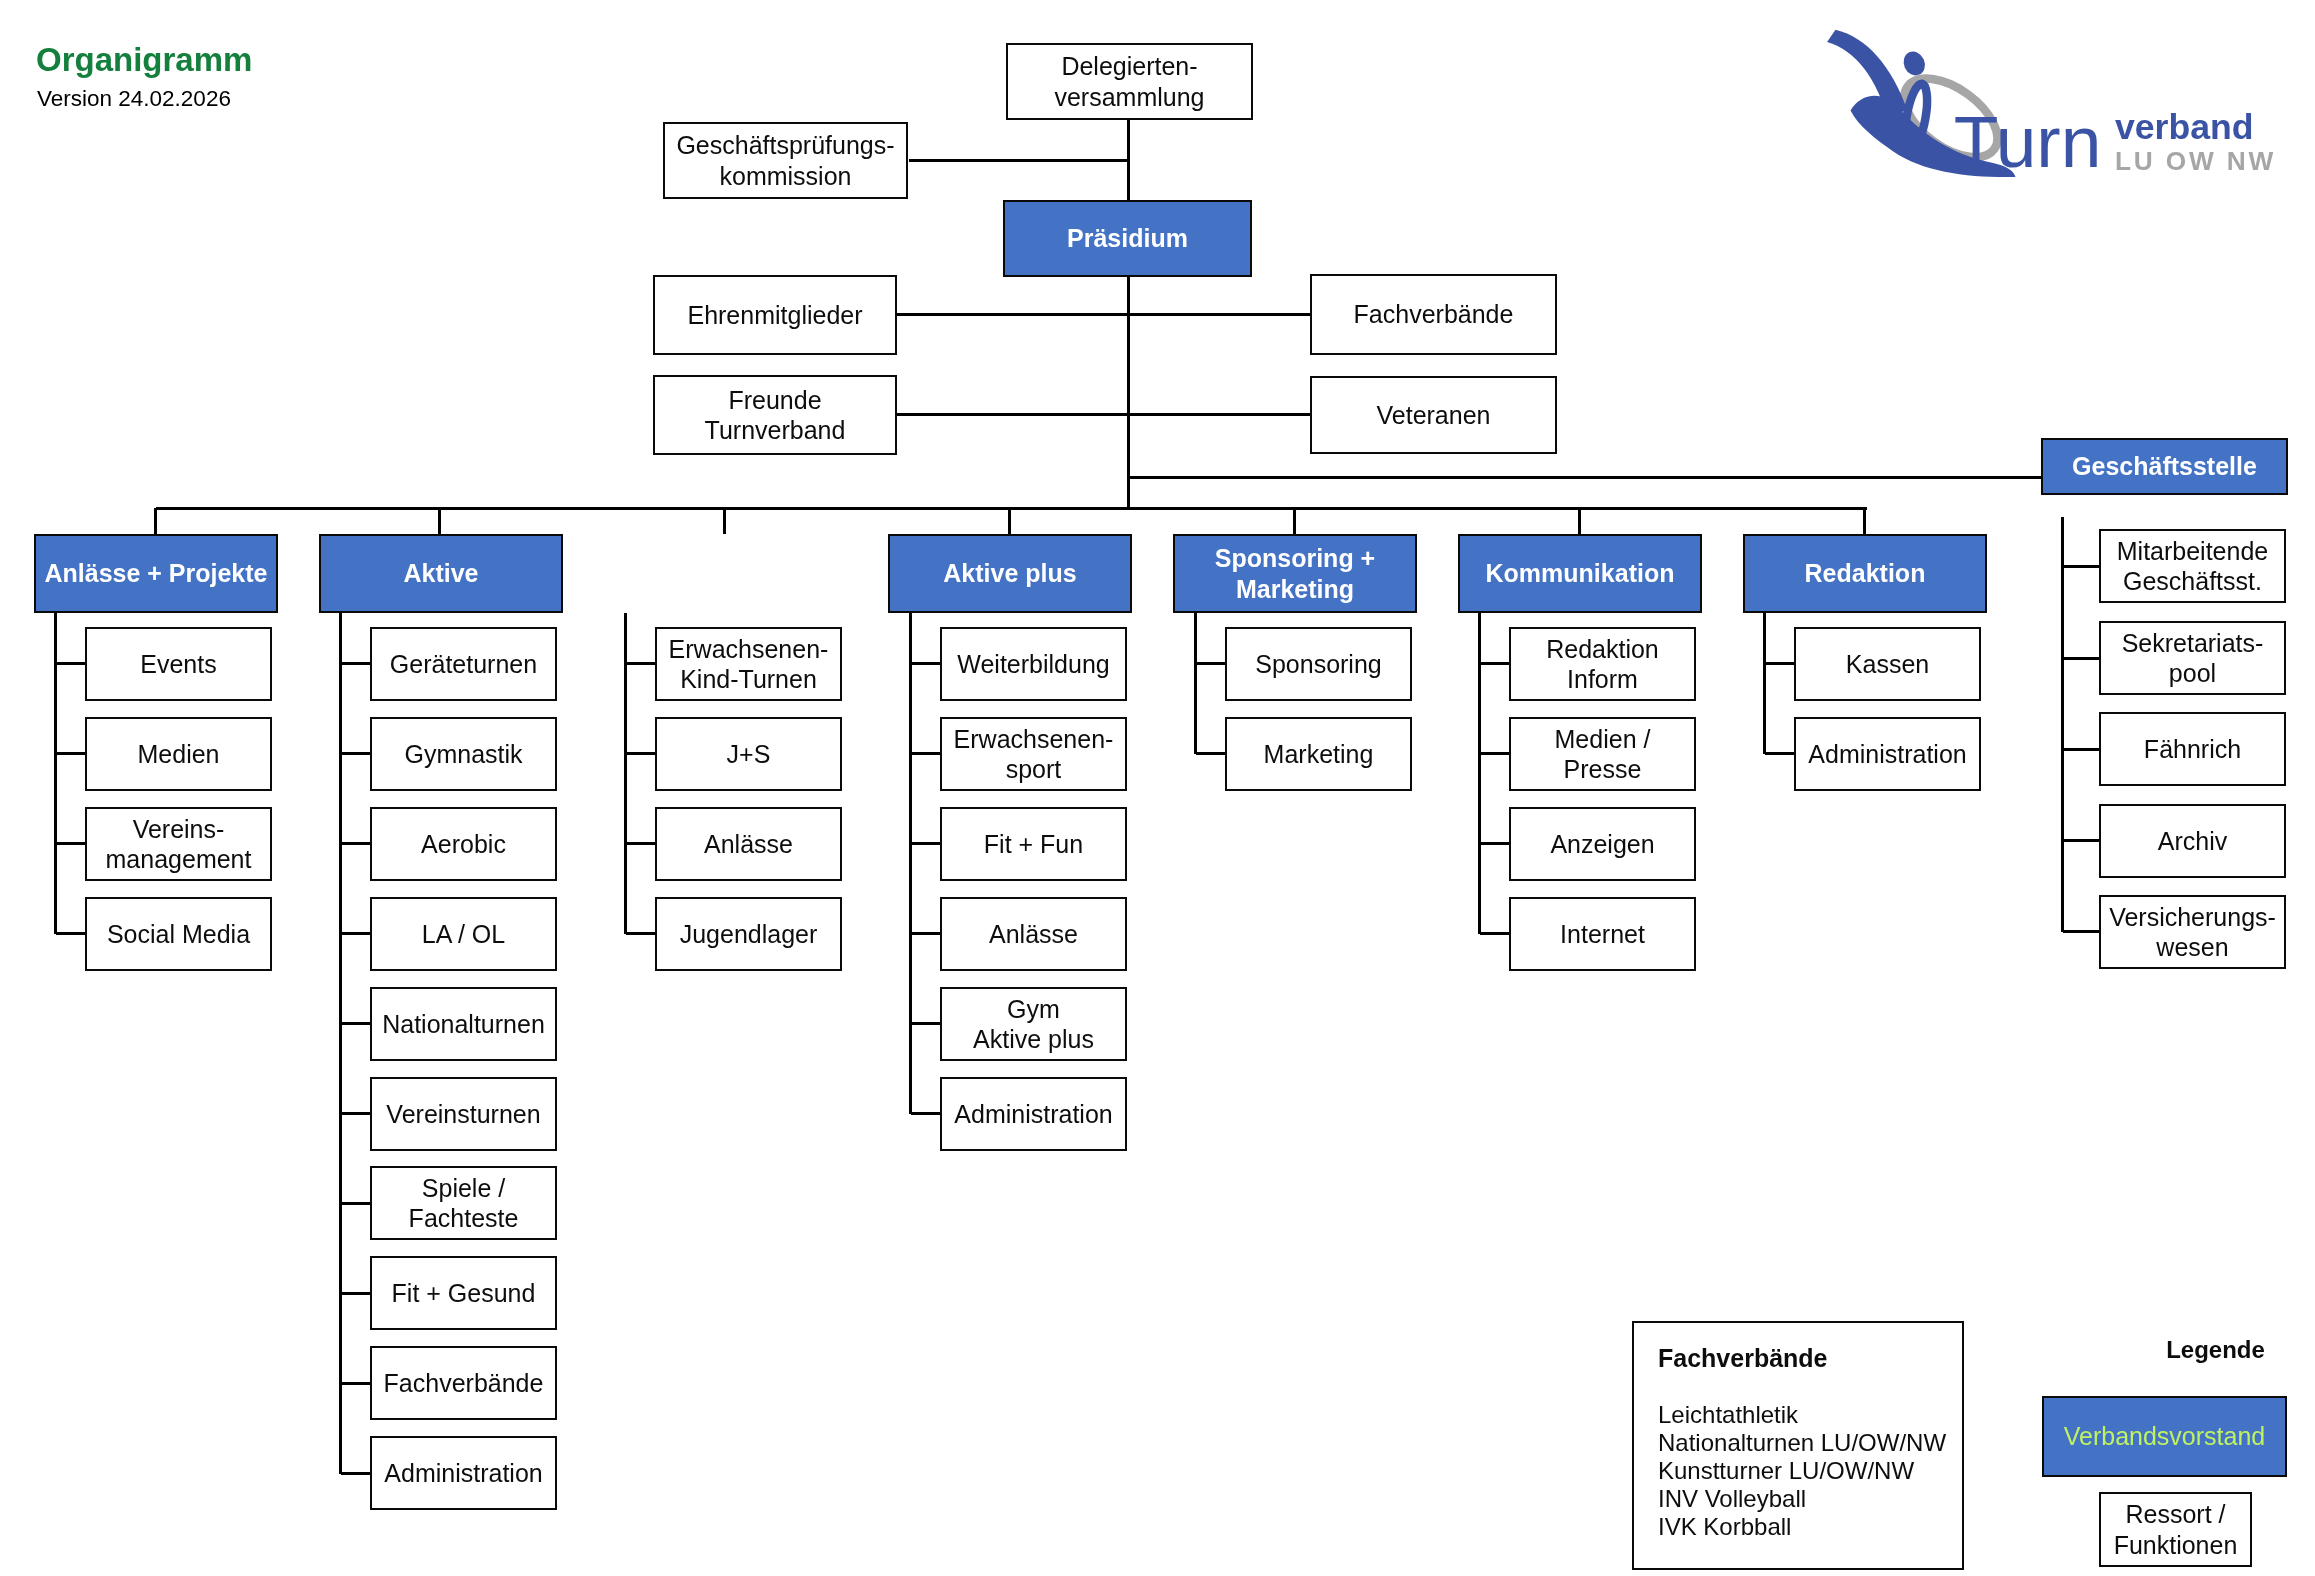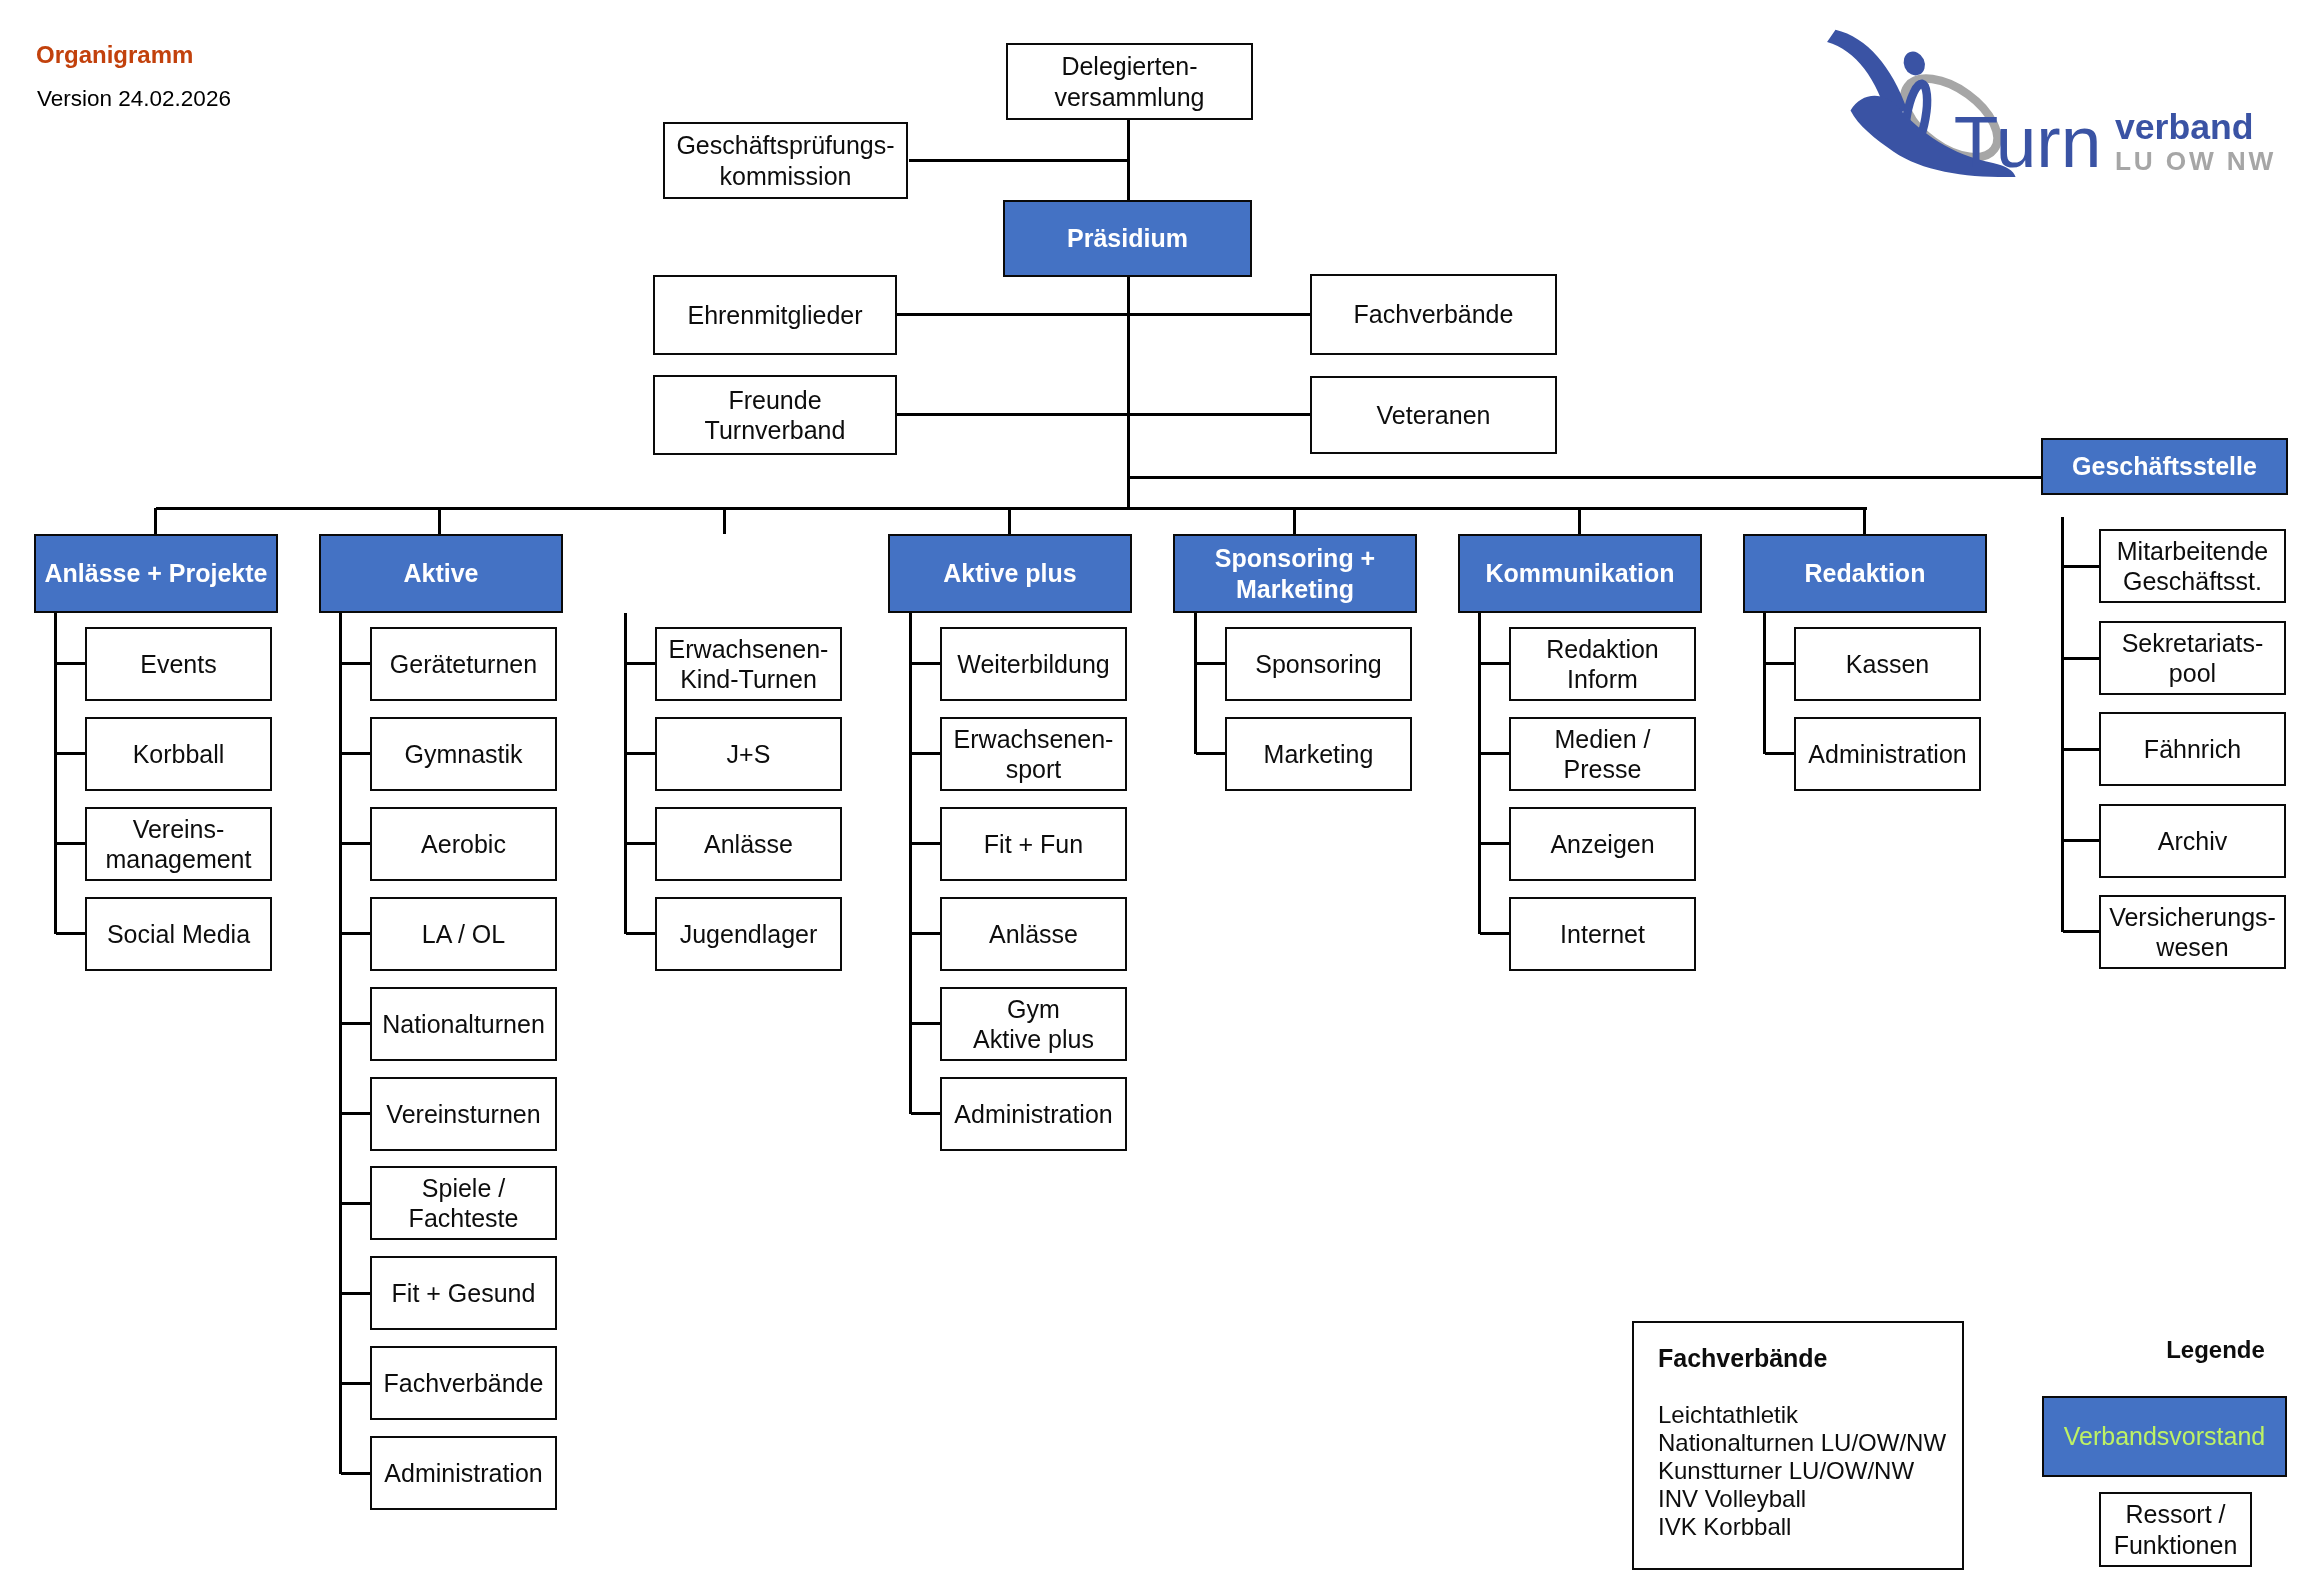--- a/index.html
+++ b/index.html
@@ -8,21 +8,21 @@
   .node{
     position:absolute;background:#ffffff;border:2.8px solid #0a0a0a;
     display:flex;align-items:center;justify-content:center;text-align:center;
     font-size:25px;line-height:1.22;white-space:pre-line;box-sizing:border-box;
   }
   .node.blue{background:#4472C4;color:#ffffff;font-weight:bold;border-color:#0a0a0a;}
   .node.legendblue{background:#4472C4;color:#bef264;font-weight:normal;}
   .hl,.vl{position:absolute;background:#000000;}
   .hl{height:2.8px;}
   .vl{width:2.8px;}
-  .title{position:absolute;left:36px;top:41px;font-size:24px;font-weight:bold;color:#c2410c;}
+  .title{position:absolute;left:36px;top:41px;font-size:33px;font-weight:bold;color:#15803d;}
   .version{position:absolute;left:37px;top:86px;font-size:22.5px;color:#000;}
   .infobox{
     position:absolute;left:1632px;top:1321px;width:332px;height:249px;
     background:#fff;border:2.8px solid #0a0a0a;box-sizing:border-box;padding:20.6px 0 0 24px;
   }
   .infobox .ititle{font-size:25px;font-weight:bold;margin-bottom:28px;}
   .infobox .iline{font-size:24px;line-height:28px;}
   .legendtitle{position:absolute;left:2136px;top:1336px;width:159px;text-align:center;font-size:24px;font-weight:bold;}
   .logo{position:absolute;left:1813px;top:24px;width:483px;height:154px;}
 </style>
@@ -125,21 +125,21 @@
 
   <div class="node blue" style="left:34px;top:534px;width:244px;height:79px">Anlässe + Projekte</div>
   <div class="node blue" style="left:319px;top:534px;width:244px;height:79px">Aktive</div>
   <div class="node blue" style="left:888px;top:534px;width:244px;height:79px">Aktive plus</div>
   <div class="node blue" style="left:1173px;top:534px;width:244px;height:79px">Sponsoring +
 Marketing</div>
   <div class="node blue" style="left:1458px;top:534px;width:244px;height:79px">Kommunikation</div>
   <div class="node blue" style="left:1743px;top:534px;width:244px;height:79px">Redaktion</div>
 
   <div class="node" style="left:85px;top:627px;width:187px;height:74px">Events</div>
-  <div class="node" style="left:85px;top:717px;width:187px;height:74px">Korbball</div>
+  <div class="node" style="left:85px;top:717px;width:187px;height:74px">Medien</div>
   <div class="node" style="left:85px;top:807px;width:187px;height:74px">Vereins-
 management</div>
   <div class="node" style="left:85px;top:897px;width:187px;height:74px">Social Media</div>
 
   <div class="node" style="left:370px;top:627px;width:187px;height:74px">Geräteturnen</div>
   <div class="node" style="left:370px;top:717px;width:187px;height:74px">Gymnastik</div>
   <div class="node" style="left:370px;top:807px;width:187px;height:74px">Aerobic</div>
   <div class="node" style="left:370px;top:897px;width:187px;height:74px">LA / OL</div>
   <div class="node" style="left:370px;top:987px;width:187px;height:74px">Nationalturnen</div>
   <div class="node" style="left:370px;top:1077px;width:187px;height:74px">Vereinsturnen</div>

